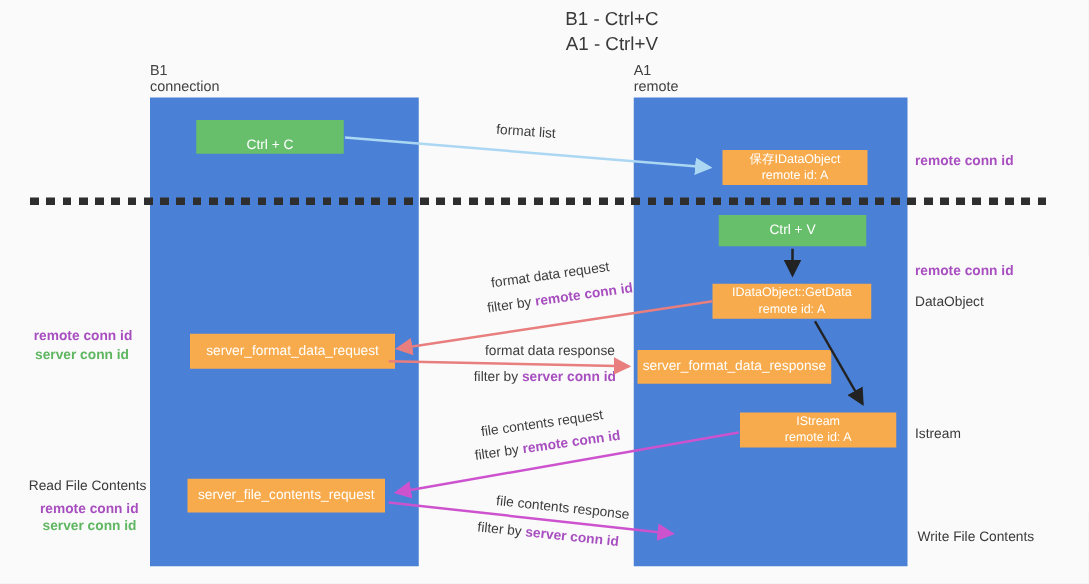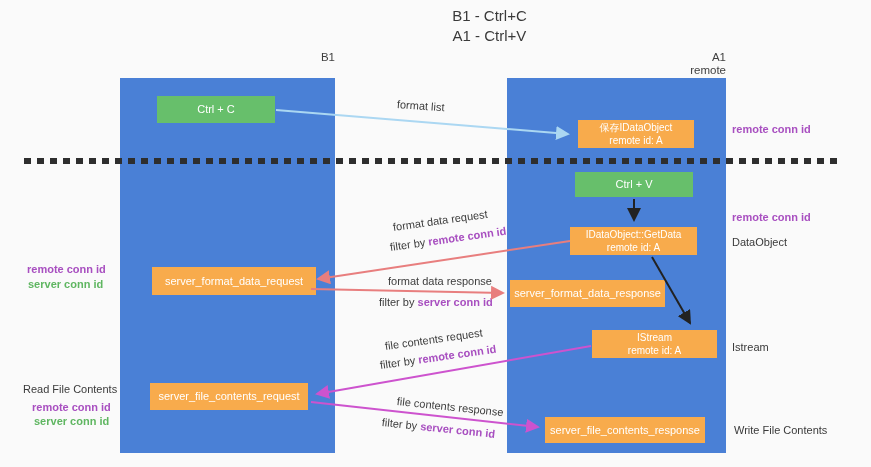--- a/index.html
+++ b/index.html
@@ -5,21 +5,21 @@
   :root{
     --bg:#fafafa; --blue:#4a80d6; --green:#67bf6b; --orange:#f8ab4c;
     --salmon:#e87e7e; --magenta:#cd53ce; --lightblue:#abd7f2; --black:#222222;
     --purple:#a84fc0; --greentext:#5fb661; --text:#3d3d3d;
   }
   html,body{margin:0;padding:0;}
   body{font-family:"Liberation Sans",sans-serif;background:#e9e9e9;}
   #canvas{position:relative;width:871px;height:467px;background:var(--bg);overflow:hidden;padding-left:36px;}
   .abs{position:absolute;}
   .title{width:100%;text-align:center;top:6px;color:#3a3a3a;font-size:15px;line-height:20px;}
-  .colheader{text-align:right;font-size:11.5px;line-height:12.5px;color:#3f3f3f;}
+  .colheader{text-align:left;font-size:11.5px;line-height:12.5px;color:#3f3f3f;}
   .column{background:var(--blue);}
   .node{display:flex;flex-direction:column;align-items:center;justify-content:center;
         color:#fff;font-size:11px;line-height:13px;text-align:center;white-space:nowrap;}
   .node.green{background:var(--green);}
   .node.orange{background:var(--orange);}
   .node .l2{font-size:10px;}
   .elabel{font-size:11px;color:var(--text);white-space:nowrap;transform-origin:left center;}
   .mlabel{font-size:11px;white-space:nowrap;}
   .purple{color:var(--purple);font-weight:bold;}
   .greent{color:var(--greentext);font-weight:bold;}
@@ -37,32 +37,33 @@
 
 <div id="canvas">
 
   <div class="abs title">
     <div>B1 - Ctrl+C</div>
     <div>A1 - Ctrl+V</div>
   </div>
 
   <div class="abs colheader" style="left:120px;top:51px;width:215px;">
     <div>B1</div>
+    <div>connection</div>
   </div>
   <div class="abs colheader" style="left:507px;top:51px;width:219px;">
     <div>A1</div>
     <div>remote</div>
   </div>
 
   <div class="abs column" style="left:120px;top:78px;width:215px;height:375px;"></div>
   <div class="abs column" style="left:507px;top:78px;width:219px;height:375px;"></div>
 
   <div class="abs dashline"></div>
 
-  <div class="abs node green" style="left:157px;top:96px;width:118px;height:27px;z-index:3;">
+  <div class="abs node green" style="left:157px;top:96px;width:118px;height:27px;z-index:3;justify-content:flex-end;">
     <div>Ctrl + C</div>
   </div>
 
   <div class="abs node orange" style="left:578px;top:120px;width:116px;height:28px;z-index:3;">
     <div class="l2">保存IDataObject</div>
     <div class="l2">remote id: A</div>
   </div>
 
   <div class="abs node green" style="left:575px;top:172px;width:118px;height:25px;z-index:3;">
     <div>Ctrl + V</div>
@@ -83,23 +84,20 @@
 
   <div class="abs node orange" style="left:592px;top:330px;width:125px;height:28px;z-index:3;">
     <div class="l2">IStream</div>
     <div class="l2">remote id: A</div>
   </div>
 
   <div class="abs node orange" style="left:150px;top:383px;width:158px;height:27px;z-index:3;">
     <div>server_file_contents_request</div>
   </div>
 
-  <div class="abs node orange" style="left:545px;top:417px;width:160px;height:26px;z-index:3;">
-    <div>server_file_contents_response</div>
-  </div>
 
   <svg class="overlay" width="871" height="467">
     <defs>
       <marker id="ah-lb" markerWidth="7" markerHeight="7" refX="6" refY="3.5" orient="auto" markerUnits="strokeWidth">
         <path d="M0,0 L7,3.5 L0,7 z" class="fi-lb"></path>
       </marker>
       <marker id="ah-bk" markerWidth="7" markerHeight="7" refX="6" refY="3.5" orient="auto" markerUnits="strokeWidth">
         <path d="M0,0 L7,3.5 L0,7 z" class="fi-bk"></path>
       </marker>
       <marker id="ah-sa" markerWidth="7" markerHeight="7" refX="6" refY="3.5" orient="auto" markerUnits="strokeWidth">

